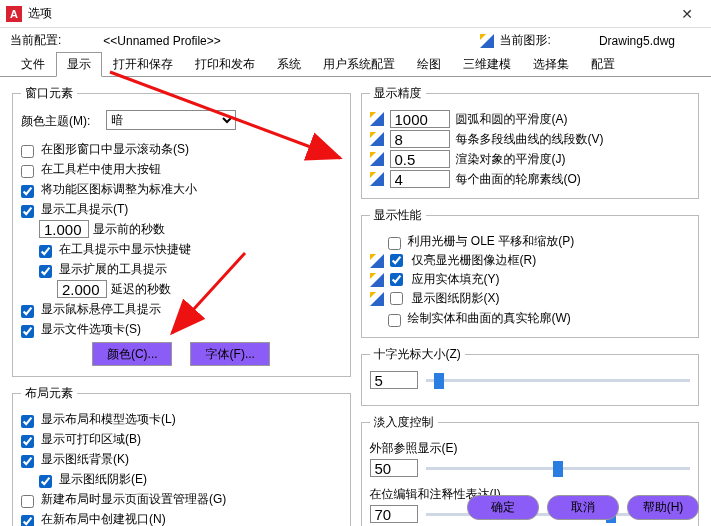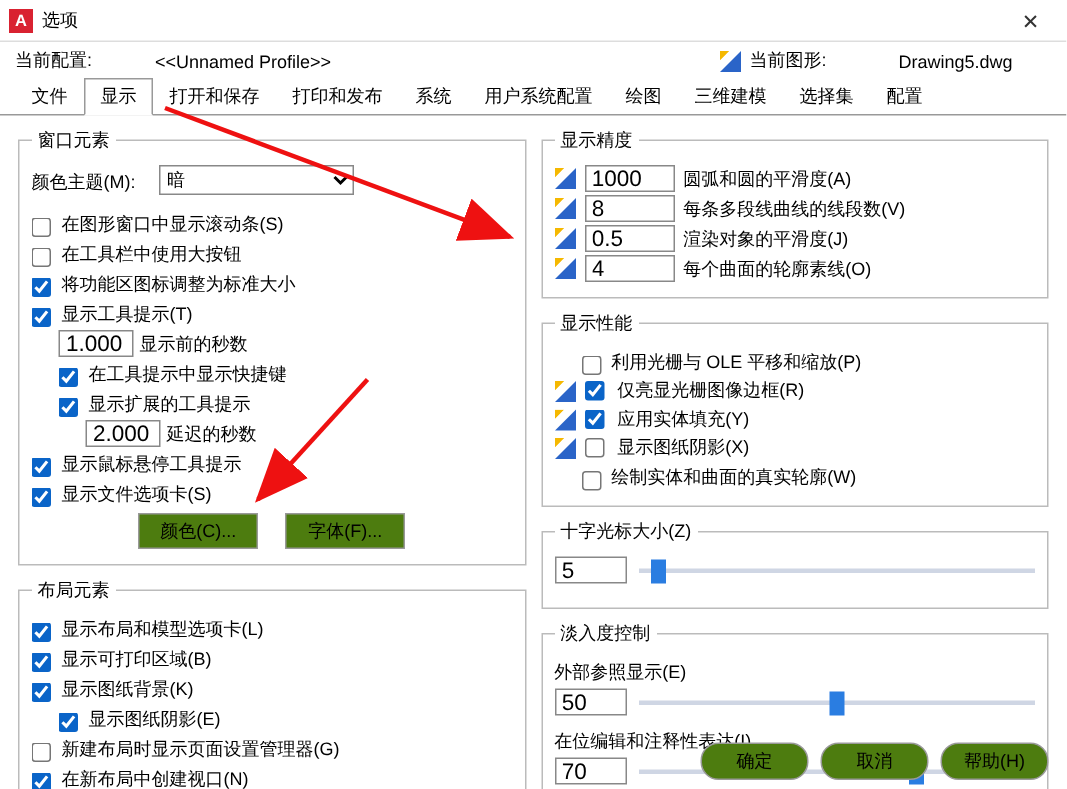--- a/index.html
+++ b/index.html
@@ -114,21 +114,21 @@
   }
   select {
     height: 20px;
     border: 1px solid #888;
     font-size: 12px;
     background: #fff;
     width: 130px;
   }
   .btn {
     border: 1px solid #999;
-    background: #4d7c0f;
+    background: #8b5cf6;
     padding: 2px 12px;
     min-width: 80px;
     text-align: center;
     display: inline-block;
   }
   .icon-row {
     display: flex;
     align-items: center;
     gap: 6px;
     margin: 2px 0;

